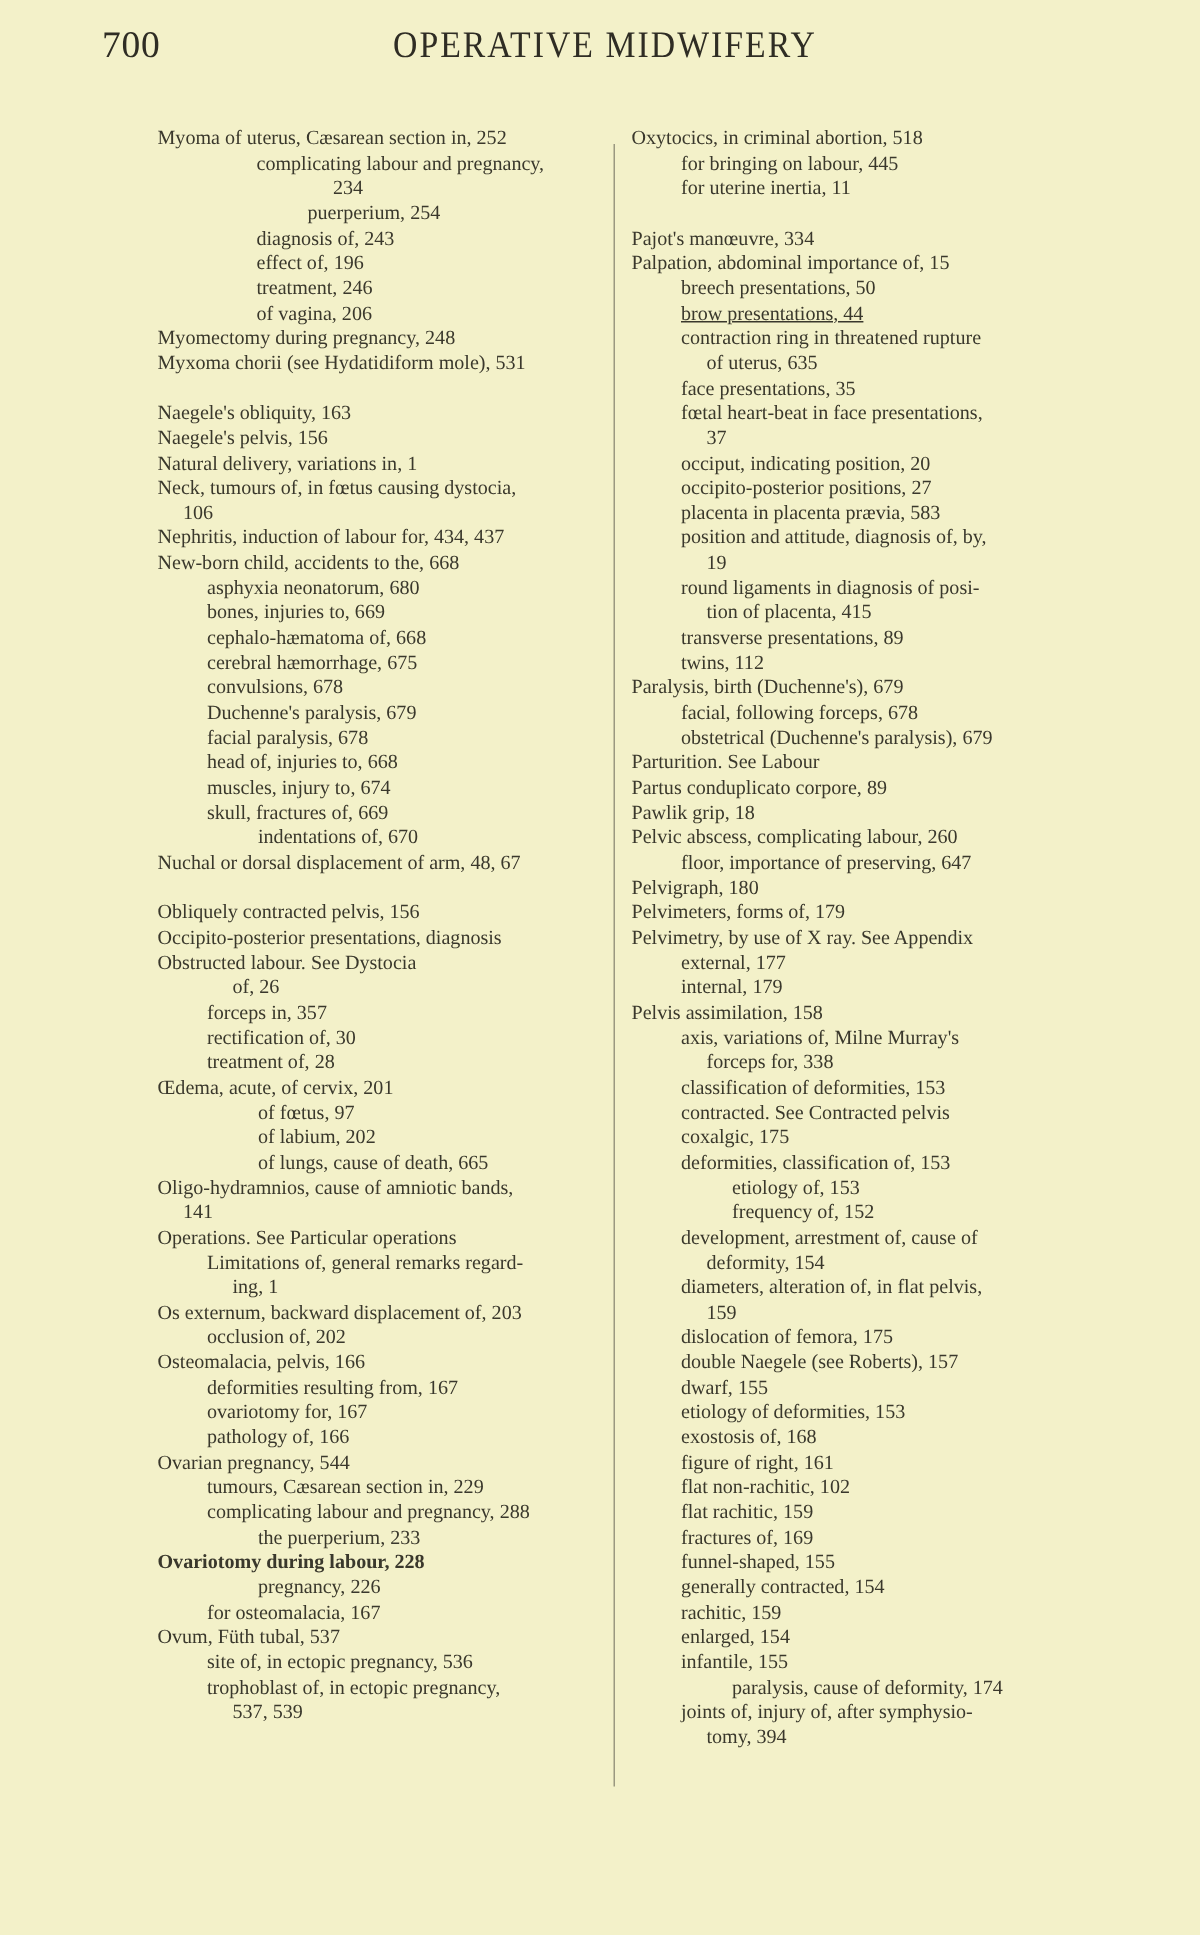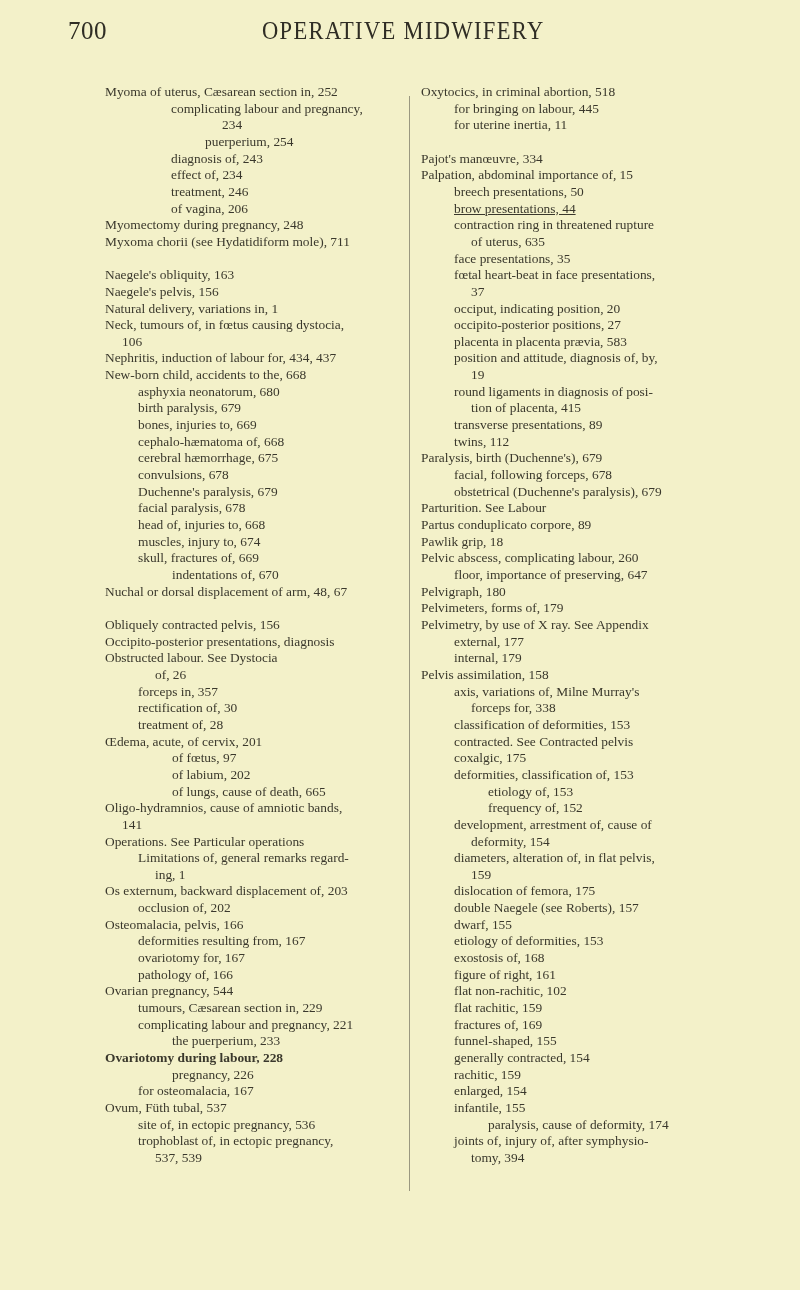--- a/index.html
+++ b/index.html
@@ -44,35 +44,34 @@
   <span class="page-number">700</span>
   <span class="running-head">OPERATIVE MIDWIFERY</span>
 </div>
 
 <div class="column col-left" id="col-left">
     <div class="entry" style="padding-left: 0px;">Myoma of uterus, Cæsarean section in, 252</div>
     <div class="entry" style="padding-left: 66px;">complicating labour and pregnancy,</div>
     <div class="entry" style="padding-left: 117px;">234</div>
     <div class="entry" style="padding-left: 100px;">puerperium, 254</div>
     <div class="entry" style="padding-left: 66px;">diagnosis of, 243</div>
-    <div class="entry" style="padding-left: 66px;">effect of, 234</div>
+    <div class="entry" style="padding-left: 66px;">effect of, 196</div>
     <div class="entry" style="padding-left: 66px;">treatment, 246</div>
     <div class="entry" style="padding-left: 66px;">of vagina, 206</div>
     <div class="entry" style="padding-left: 0px;">Myomectomy during pregnancy, 248</div>
-    <div class="entry" style="padding-left: 0px;">Myxoma chorii (see Hydatidiform mole), 711</div>
+    <div class="entry" style="padding-left: 0px;">Myxoma chorii (see Hydatidiform mole), 531</div>
     <div class="gap"></div>
     <div class="entry" style="padding-left: 0px;">Naegele's obliquity, 163</div>
     <div class="entry" style="padding-left: 0px;">Naegele's pelvis, 156</div>
     <div class="entry" style="padding-left: 0px;">Natural delivery, variations in, 1</div>
     <div class="entry" style="padding-left: 0px;">Neck, tumours of, in fœtus causing dystocia,</div>
     <div class="entry" style="padding-left: 17px;">106</div>
     <div class="entry" style="padding-left: 0px;">Nephritis, induction of labour for, 434, 437</div>
     <div class="entry" style="padding-left: 0px;">New-born child, accidents to the, 668</div>
     <div class="entry" style="padding-left: 33px;">asphyxia neonatorum, 680</div>
-    <div class="entry" style="padding-left: 33px;">birth paralysis, 679</div>
     <div class="entry" style="padding-left: 33px;">bones, injuries to, 669</div>
     <div class="entry" style="padding-left: 33px;">cephalo-hæmatoma of, 668</div>
     <div class="entry" style="padding-left: 33px;">cerebral hæmorrhage, 675</div>
     <div class="entry" style="padding-left: 33px;">convulsions, 678</div>
     <div class="entry" style="padding-left: 33px;">Duchenne's paralysis, 679</div>
     <div class="entry" style="padding-left: 33px;">facial paralysis, 678</div>
     <div class="entry" style="padding-left: 33px;">head of, injuries to, 668</div>
     <div class="entry" style="padding-left: 33px;">muscles, injury to, 674</div>
     <div class="entry" style="padding-left: 33px;">skull, fractures of, 669</div>
     <div class="entry" style="padding-left: 67px;">indentations of, 670</div>
@@ -95,21 +94,21 @@
     <div class="entry" style="padding-left: 33px;">Limitations of, general remarks regard-</div>
     <div class="entry" style="padding-left: 50px;">ing, 1</div>
     <div class="entry" style="padding-left: 0px;">Os externum, backward displacement of, 203</div>
     <div class="entry" style="padding-left: 33px;">occlusion of, 202</div>
     <div class="entry" style="padding-left: 0px;">Osteomalacia, pelvis, 166</div>
     <div class="entry" style="padding-left: 33px;">deformities resulting from, 167</div>
     <div class="entry" style="padding-left: 33px;">ovariotomy for, 167</div>
     <div class="entry" style="padding-left: 33px;">pathology of, 166</div>
     <div class="entry" style="padding-left: 0px;">Ovarian pregnancy, 544</div>
     <div class="entry" style="padding-left: 33px;">tumours, Cæsarean section in, 229</div>
-    <div class="entry" style="padding-left: 33px;">complicating labour and pregnancy, 221</div>
+    <div class="entry" style="padding-left: 33px;">complicating labour and pregnancy, 288</div>
     <div class="entry" style="padding-left: 67px;">the puerperium, 233</div>
     <div class="entry" style="padding-left: 0px; font-weight: bold;">Ovariotomy during labour, 228</div>
     <div class="entry" style="padding-left: 67px;">pregnancy, 226</div>
     <div class="entry" style="padding-left: 33px;">for osteomalacia, 167</div>
     <div class="entry" style="padding-left: 0px;">Ovum, Füth tubal, 537</div>
     <div class="entry" style="padding-left: 33px;">site of, in ectopic pregnancy, 536</div>
     <div class="entry" style="padding-left: 33px;">trophoblast  of,  in  ectopic  pregnancy,</div>
     <div class="entry" style="padding-left: 50px;">537, 539</div>
   </div>
 <div class="divider"></div>

